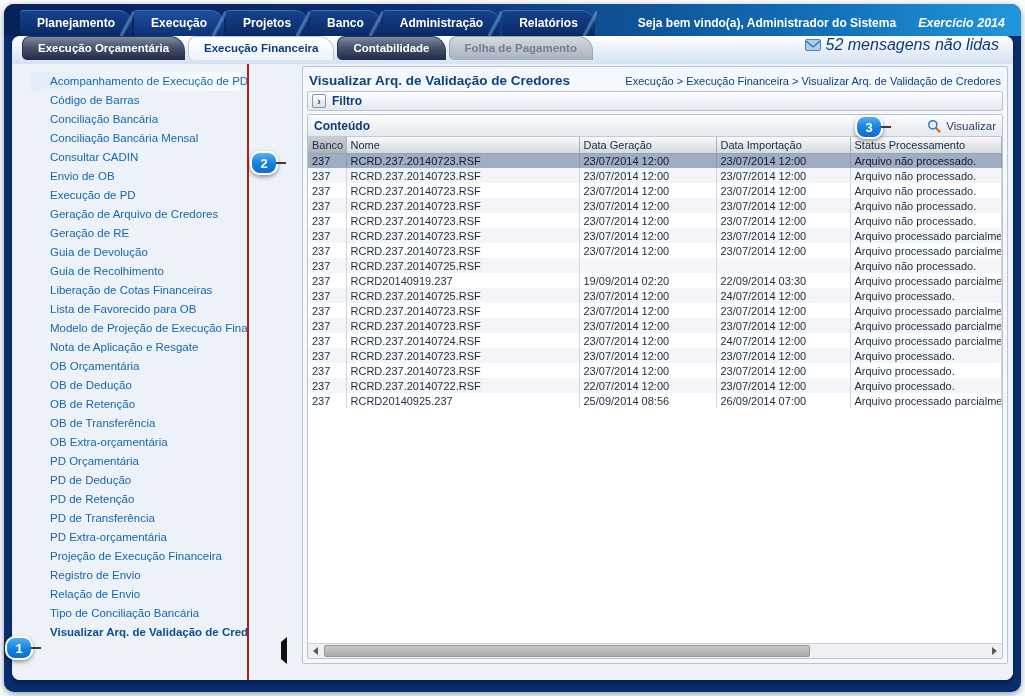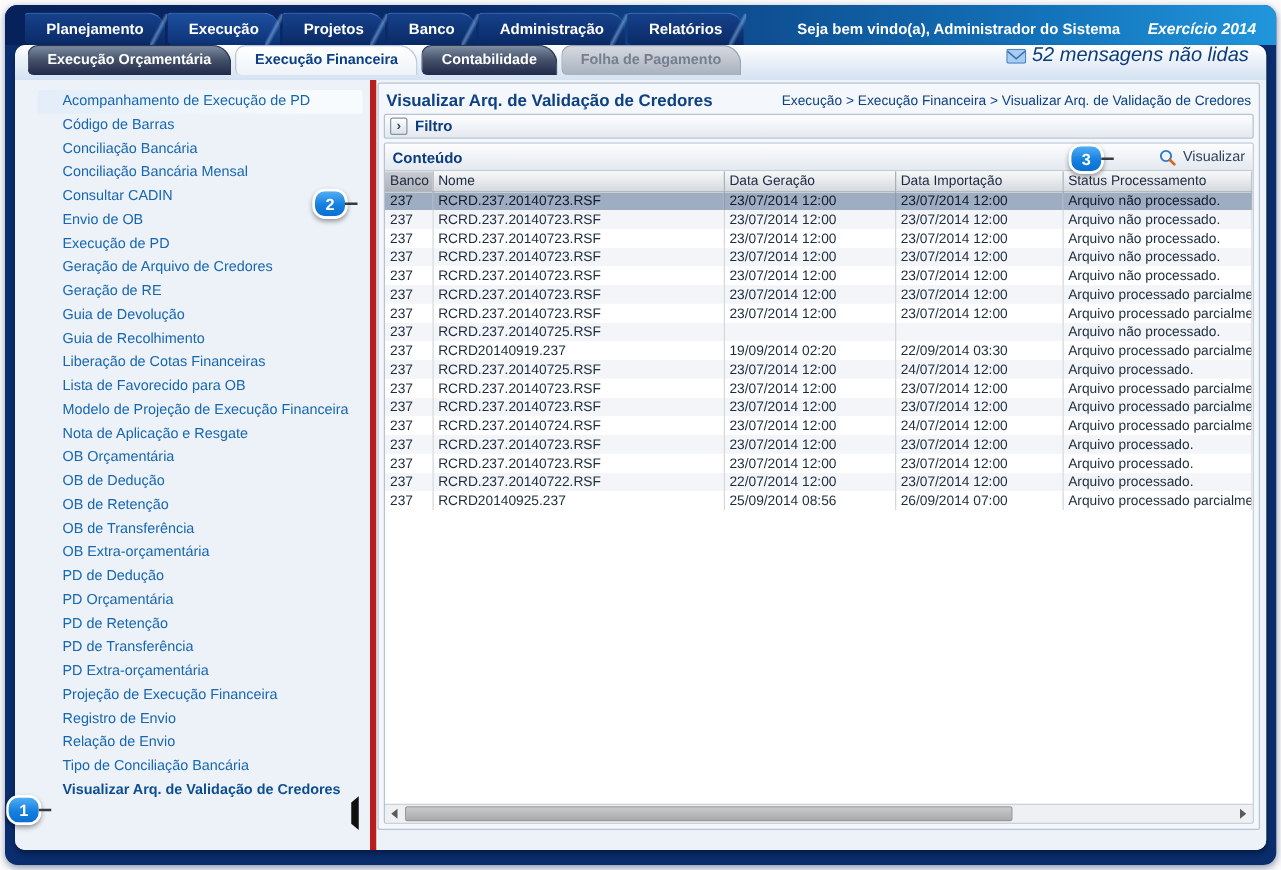--- a/index.html
+++ b/index.html
@@ -38,22 +38,22 @@
             border:1px solid #2a3550; border-bottom:none; border-radius:8px 15px 0 5px; margin-right:3px; cursor:pointer; }
   .subtab.active { background:linear-gradient(180deg,#ffffff 0%,#eef3f9 100%); color:#0b3f85;
                    border:1px solid #b9c6d6; border-bottom:none; }
   .subtab.disabled { background:linear-gradient(180deg,#d5dae1 0%,#a9b1bd 100%); color:#747e8e;
                      border:1px solid #9aa3b0; border-bottom:none; cursor:default; }
   .messages { margin-left:auto; display:flex; align-items:center; gap:5px; padding:0 4px 6px 0; cursor:pointer; }
   .messages span { font-size:16px; font-style:italic; color:#0b3c7c; }
 
   
   .body { position:absolute; top:28px; left:0; right:0; bottom:0; background:#edf2f8; }
-  .sidebar { position:absolute; left:0; top:0; bottom:0; width:289px; padding:8px 6px 0 38px;
-             border-right:5px solid #b91c1c; overflow:hidden; }
+  .sidebar { position:absolute; left:0; top:0; bottom:0; width:237px; padding:8px 6px 0 38px;
+             border-right:2px solid #b91c1c; overflow:hidden; }
   .side-item { font-size:11.5px; color:#1766b0; line-height:19px; white-space:nowrap; cursor:pointer; }
   .side-item.highlight { background:linear-gradient(90deg,#e2edf9 0%,#f7fbfe 85%); margin-left:-20px; padding-left:20px; border-radius:2px; }
   .side-item.selected { font-weight:bold; color:#0d4d92; }
 
   .main { position:absolute; left:290px; top:2px; right:5px; bottom:16px;
           border:1px solid #b7c4d4; border-radius:2px; background:#f4f7fb;
           padding:0 4px 4px 4px; display:flex; flex-direction:column; }
   .title-row { height:24px; display:flex; align-items:center; justify-content:space-between; padding:3px 2px 0 2px; }
   .title { font-size:13.5px; font-weight:bold; color:#0c4183; white-space:nowrap; }
   .crumb { font-size:11px; color:#0c4183; white-space:nowrap; }
@@ -171,22 +171,22 @@
               <div class="side-item normal">Guia de Recolhimento</div>
               <div class="side-item normal">Liberação de Cotas Financeiras</div>
               <div class="side-item normal">Lista de Favorecido para OB</div>
               <div class="side-item normal">Modelo de Projeção de Execução Financeira</div>
               <div class="side-item normal">Nota de Aplicação e Resgate</div>
               <div class="side-item normal">OB Orçamentária</div>
               <div class="side-item normal">OB de Dedução</div>
               <div class="side-item normal">OB de Retenção</div>
               <div class="side-item normal">OB de Transferência</div>
               <div class="side-item normal">OB Extra-orçamentária</div>
+              <div class="side-item normal">PD Orçamentária</div>
               <div class="side-item normal">PD de Dedução</div>
-              <div class="side-item normal">PD Orçamentária</div>
               <div class="side-item normal">PD de Retenção</div>
               <div class="side-item normal">PD de Transferência</div>
               <div class="side-item normal">PD Extra-orçamentária</div>
               <div class="side-item normal">Projeção de Execução Financeira</div>
               <div class="side-item normal">Registro de Envio</div>
               <div class="side-item normal">Relação de Envio</div>
               <div class="side-item normal">Tipo de Conciliação Bancária</div>
               <div class="side-item selected">Visualizar Arq. de Validação de Credores</div>
             </div>
         </div>

